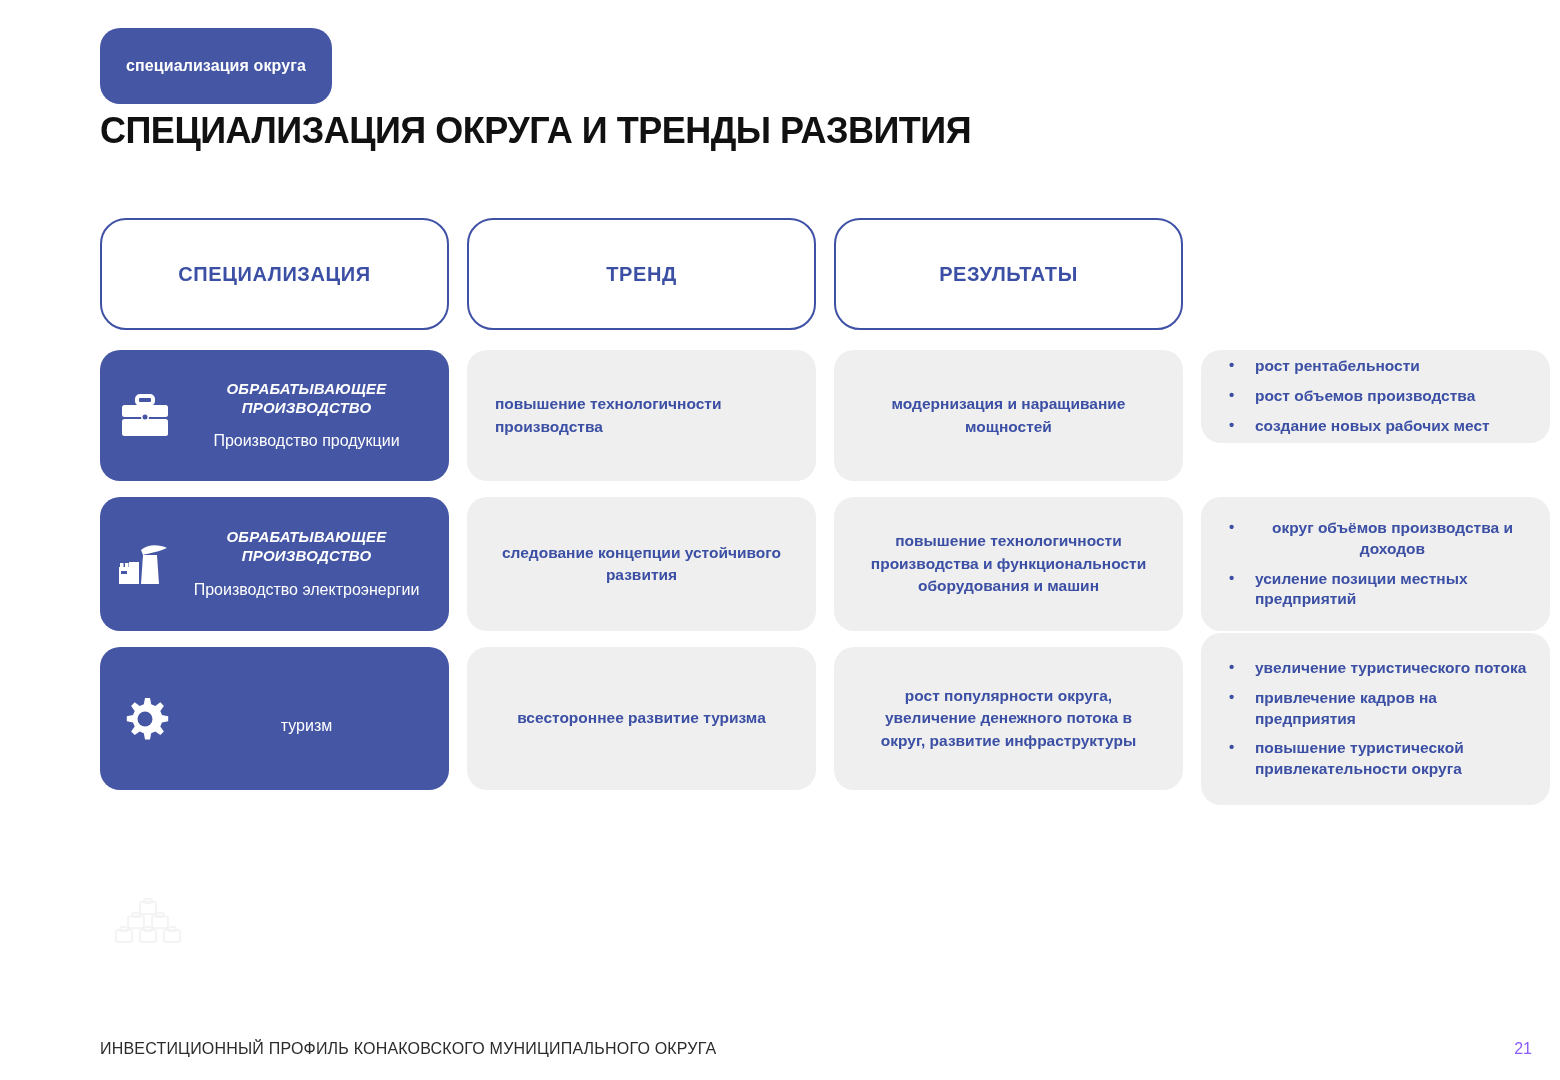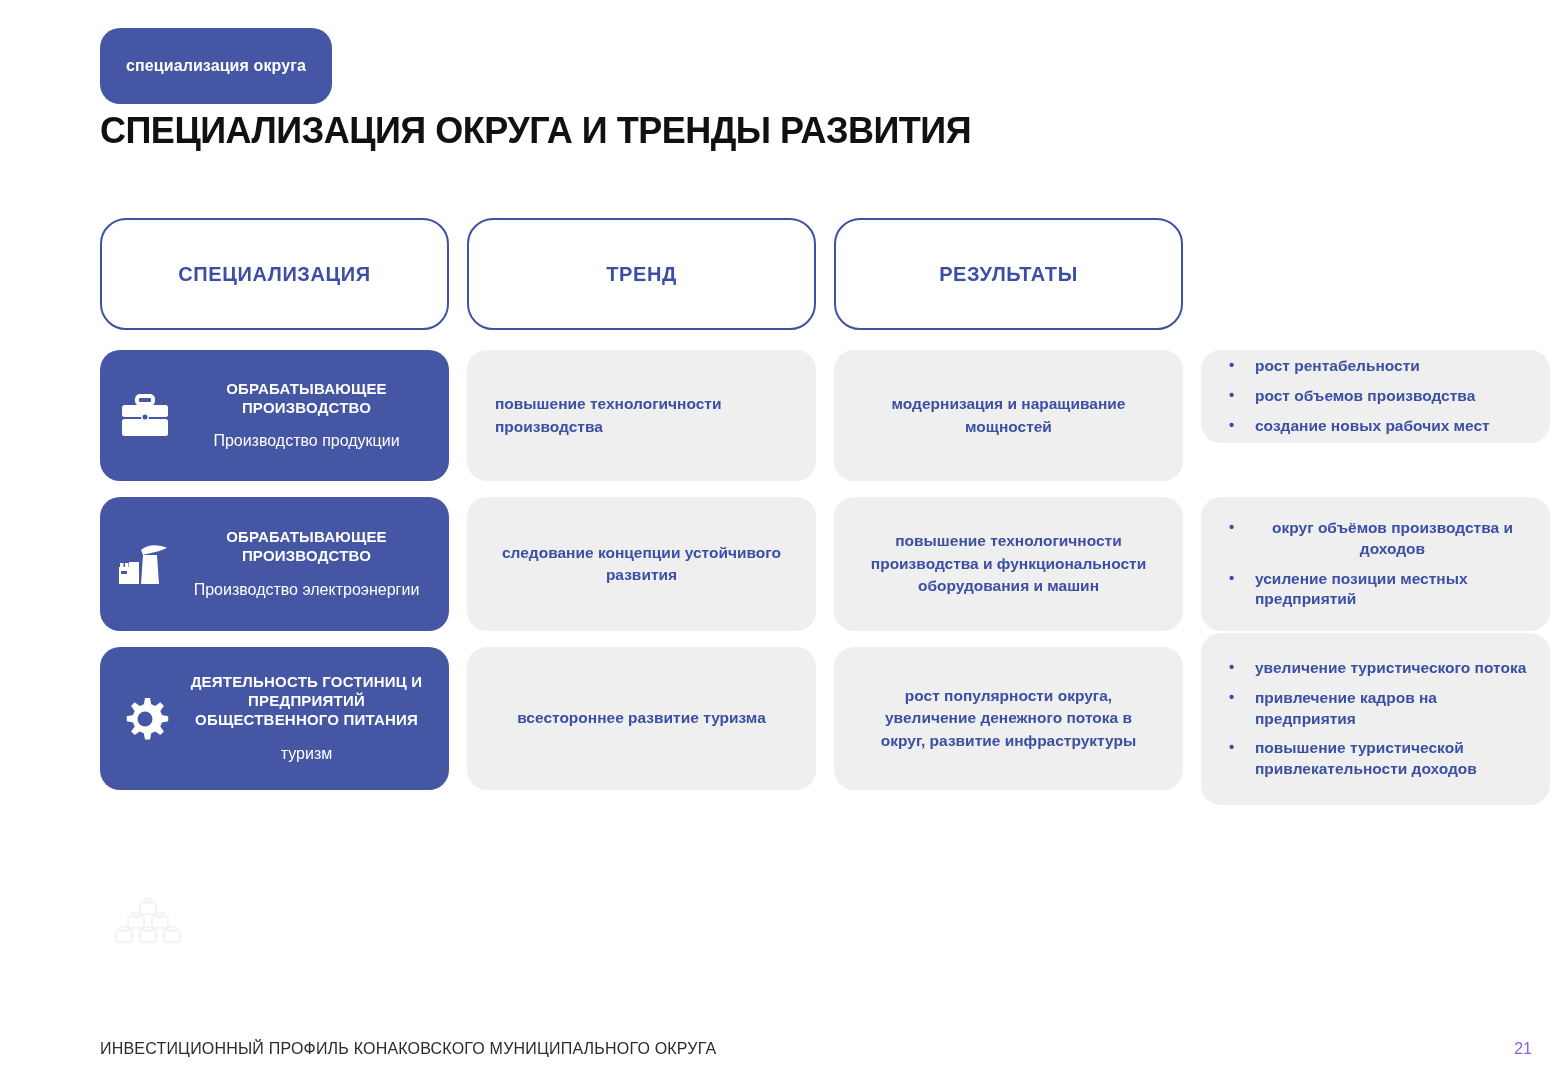--- a/index.html
+++ b/index.html
@@ -110,20 +110,21 @@
   .spec-text {
     flex: 1 1 auto;
     text-align: center;
     padding-right: 4px;
   }
   .spec-title {
     font-size: 15px;
     font-weight: bold;
     line-height: 1.25;
     letter-spacing: 0.2px;
+    font-style: italic;
   }
   .spec-sub {
     font-size: 16px;
     font-weight: normal;
     line-height: 1.25;
     margin-top: 14px;
   }
 
   
   .grey-card {
@@ -309,38 +310,37 @@
   <div class="row body-row r3">
 
     <div class="col col-1 cell spec-card">
       <div class="spec-icon">
         <svg width="48" height="48" viewBox="0 0 48 48" aria-hidden="true">
           <path fill="#ffffff" d="M24 3 l5 0 1.2 6.2 4.1 1.7 5-3.6 3.6 3.6 -3.6 5 1.7 4.1 6.2 1.2 0 5 -6.2 1.2 -1.7 4.1 3.6 5 -3.6 3.6 -5 -3.6 -4.1 1.7 -1.2 6.2 -5 0 -1.2 -6.2 -4.1 -1.7 -5 3.6 -3.6 -3.6 3.6 -5 -1.7 -4.1 -6.2 -1.2 0 -5 6.2 -1.2 1.7 -4.1 -3.6 -5 3.6 -3.6 5 3.6 4.1 -1.7 Z"></path>
           <circle cx="24" cy="24" r="7.5" fill="#4456a4"></circle>
         </svg>
       </div>
       <div class="spec-text">
-        <div class="spec-title">ДЕЯТЕЛЬНОСТЬ ГОСТИНИЦ И ПРЕДПРИЯТИЙ ОБЩЕСТВЕННОГО ПИТАНИЯ</div>
         <div class="spec-sub">туризм</div>
       </div>
     </div>
 
     <div class="col col-2 cell grey-card center-txt trend-card">
       <div class="txt">всестороннее развитие туризма</div>
     </div>
 
     <div class="col col-3 cell grey-card effects-card">
       <div class="txt">рост популярности округа, увеличение денежного потока  в округ, развитие инфраструктуры</div>
     </div>
 
     <div class="col col-4 cell results-card">
       <ul class="results-list">
         <li>увеличение туристического потока</li>
         <li>привлечение кадров на предприятия</li>
-        <li>повышение туристической привлекательности доходов</li>
+        <li>повышение туристической привлекательности округа</li>
       </ul>
     </div>
   </div>
 
 </div>
 
 <div class="watermark">
   <svg width="72" height="52" viewBox="0 0 72 52" aria-hidden="true">
     <g fill="none" stroke="#f4f4f4" stroke-width="2">
       <rect x="28" y="4" width="16" height="12" rx="2"></rect>

